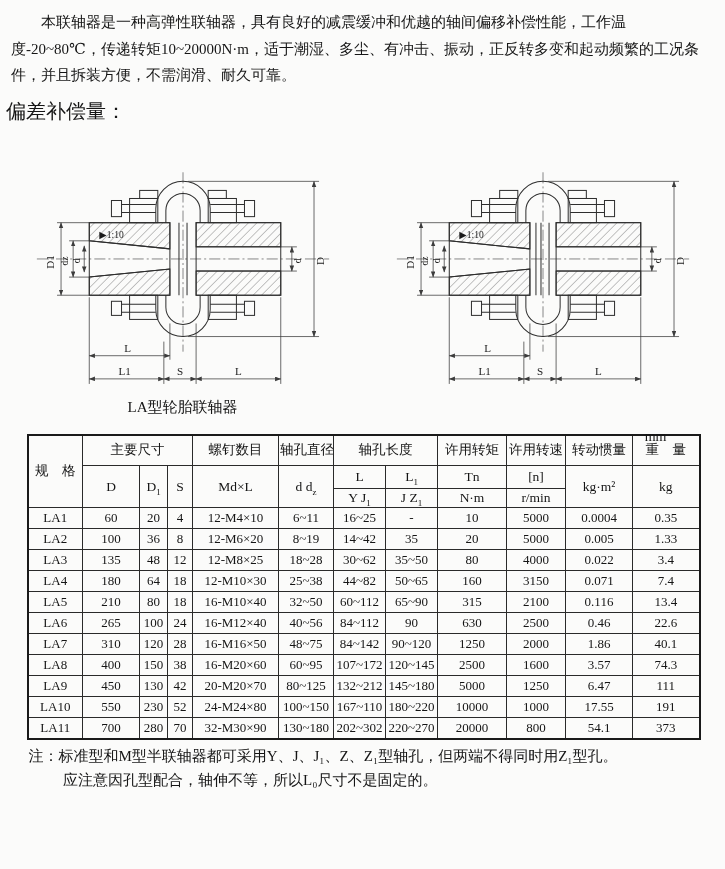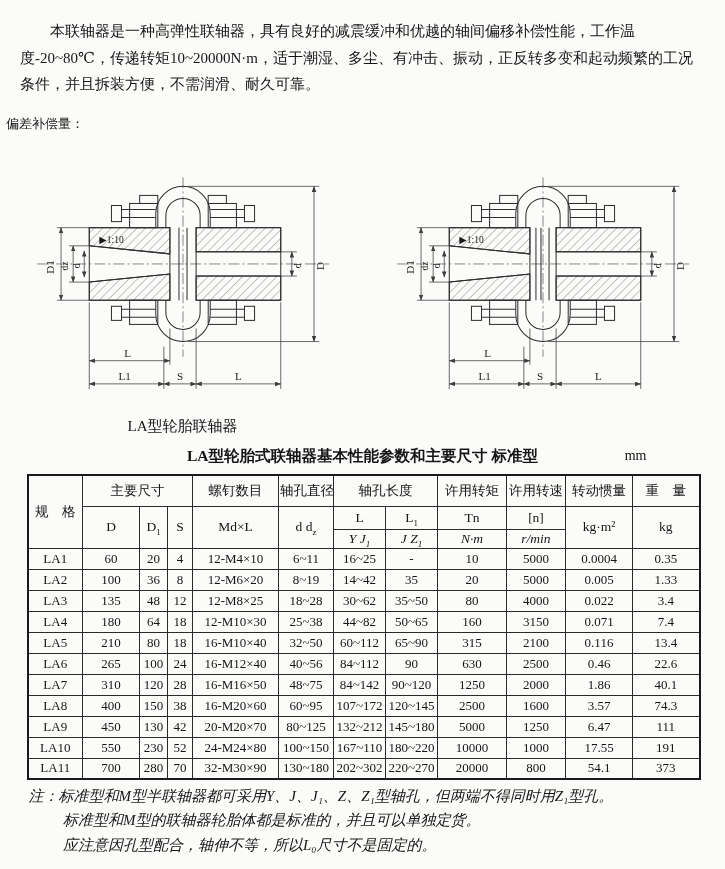--- a/index.html
+++ b/index.html
@@ -5,50 +5,50 @@
   * { box-sizing: border-box; }
   html,body { margin:0; padding:0; }
   body {
     width:725px; height:869px; overflow:hidden;
     background:#fbfbfa; color:#151515;
     font-family:"Liberation Serif","DejaVu Serif",serif;
   }
   .page { padding:4px 6px 0 6px; }
 
   
-  .intro p { margin:14px; font-size:15px; line-height:1.78; text-indent:2em; }
-  .offset-title { font-size:13px; line-height:1.78; }
+  .intro p { margin:5px; font-size:15px; line-height:1.78; text-indent:2em; }
+  .offset-title { font-size:20px; line-height:1.78; }
   .offset-line { font-size:15px; line-height:1.78; padding-left:2em; }
   .offset-line span { margin-right:3.2em; }
 
   
   .figures { display:flex; justify-content:space-between; padding:6px 0 0 0; }
   .figure { width:353px; text-align:center; }
   .figure svg { display:block; margin:0 auto; }
-  .caption { font-size:15px; margin-top:18px; }
+  .caption { font-size:15px; margin-top:4px; }
 
   
   .table-wrap { width:672px; margin:0 auto; position:relative; }
   .table-title { text-align:center; font-size:15.5px; padding:10px 0 7px 0; font-weight:bold; }
-  .table-unit { position:absolute; right:52px; top:12px; font-weight:normal; font-size:14px; }
+  .table-unit { position:absolute; right:32px; top:12px; font-weight:normal; font-size:14px; }
   table { border-collapse:collapse; width:672px; table-layout:fixed; border:2px solid #1a1a1a; }
   th, td {
     border:1px solid #2a2a2a; text-align:center; vertical-align:middle;
     font-weight:normal; padding:0 1px; font-size:13px; overflow:hidden; white-space:nowrap;
   }
   thead th { font-size:13.5px; }
   tr.h1 th { height:31px; }
   tr.h2 th { height:23px; }
-  tr.h3 th { height:19px;font-style:italic; }
+  tr.h3 th { height:19px; }
   tbody td { height:21px; }
   sub { font-size:9px; line-height:0; }
 
   
   .notes { font-size:15px; line-height:1.62; padding:4px 0 0 2px; }
-  .notes .nline { padding-left:2.3em;font-style:italic; }
+  .notes .nline { padding-left:2.3em; }
   .notes .nline.first { text-indent:-2.3em; }
 
   
   .geo  { stroke:#2e2e2e; stroke-width:1; fill:none; }
   .hat  { stroke:#2e2e2e; stroke-width:1; }
   .dim  { stroke:#3c3c3c; stroke-width:0.75; fill:none; }
   .cl   { stroke:#555; stroke-width:0.7; fill:none; stroke-dasharray:11 3 2 3; }
   .lbl  { font-family:"Liberation Serif","DejaVu Serif",serif; font-size:11px; fill:#1a1a1a; }
   .lblS { font-family:"Liberation Serif","DejaVu Serif",serif; font-size:9.5px; fill:#1a1a1a; }
 </style>
@@ -246,21 +246,20 @@
         <line class="dim" x1="136" y1="241" x2="168" y2="241" marker-start="url(#arwB)" marker-end="url(#arwB)"></line>
         <text class="lbl" x="152" y="237" text-anchor="middle">S</text>
         <line class="dim" x1="168" y1="241" x2="252" y2="241" marker-start="url(#arwB)" marker-end="url(#arwB)"></line>
         <text class="lbl" x="210" y="237" text-anchor="middle">L</text>
       </svg>
     </div>
   </div>
 
   <div class="table-wrap">
     <div class="table-title">
-      <span>LA型轮胎式联轴器基本性能参数和主要尺寸 标准型</span>
       <span class="table-unit">mm</span>
     </div>
 
     <table>
       <colgroup>
         <col style="width:55px">
           <col style="width:57px">
           <col style="width:28px">
           <col style="width:25px">
         <col style="width:86px">
@@ -457,18 +456,17 @@
             <td>20000</td>
             <td>800</td>
             <td>54.1</td>
             <td>373</td>
           </tr>
         </tbody>
     </table>
 
     <div class="notes">
       <div class="nline first"><span>注：</span><span>标准型和M型半联轴器都可采用Y、J、J₁、Z、Z₁型轴孔，但两端不得同时用Z₁型孔。</span></div>
-      <div class="nline">标准型和M型的联轴器轮胎体都是标准的，并且可以单独定货。</div>
       <div class="nline">应注意因孔型配合，轴伸不等，所以L₀尺寸不是固定的。</div>
     </div>
   </div>
 
 </div>
 
 </body></html>

